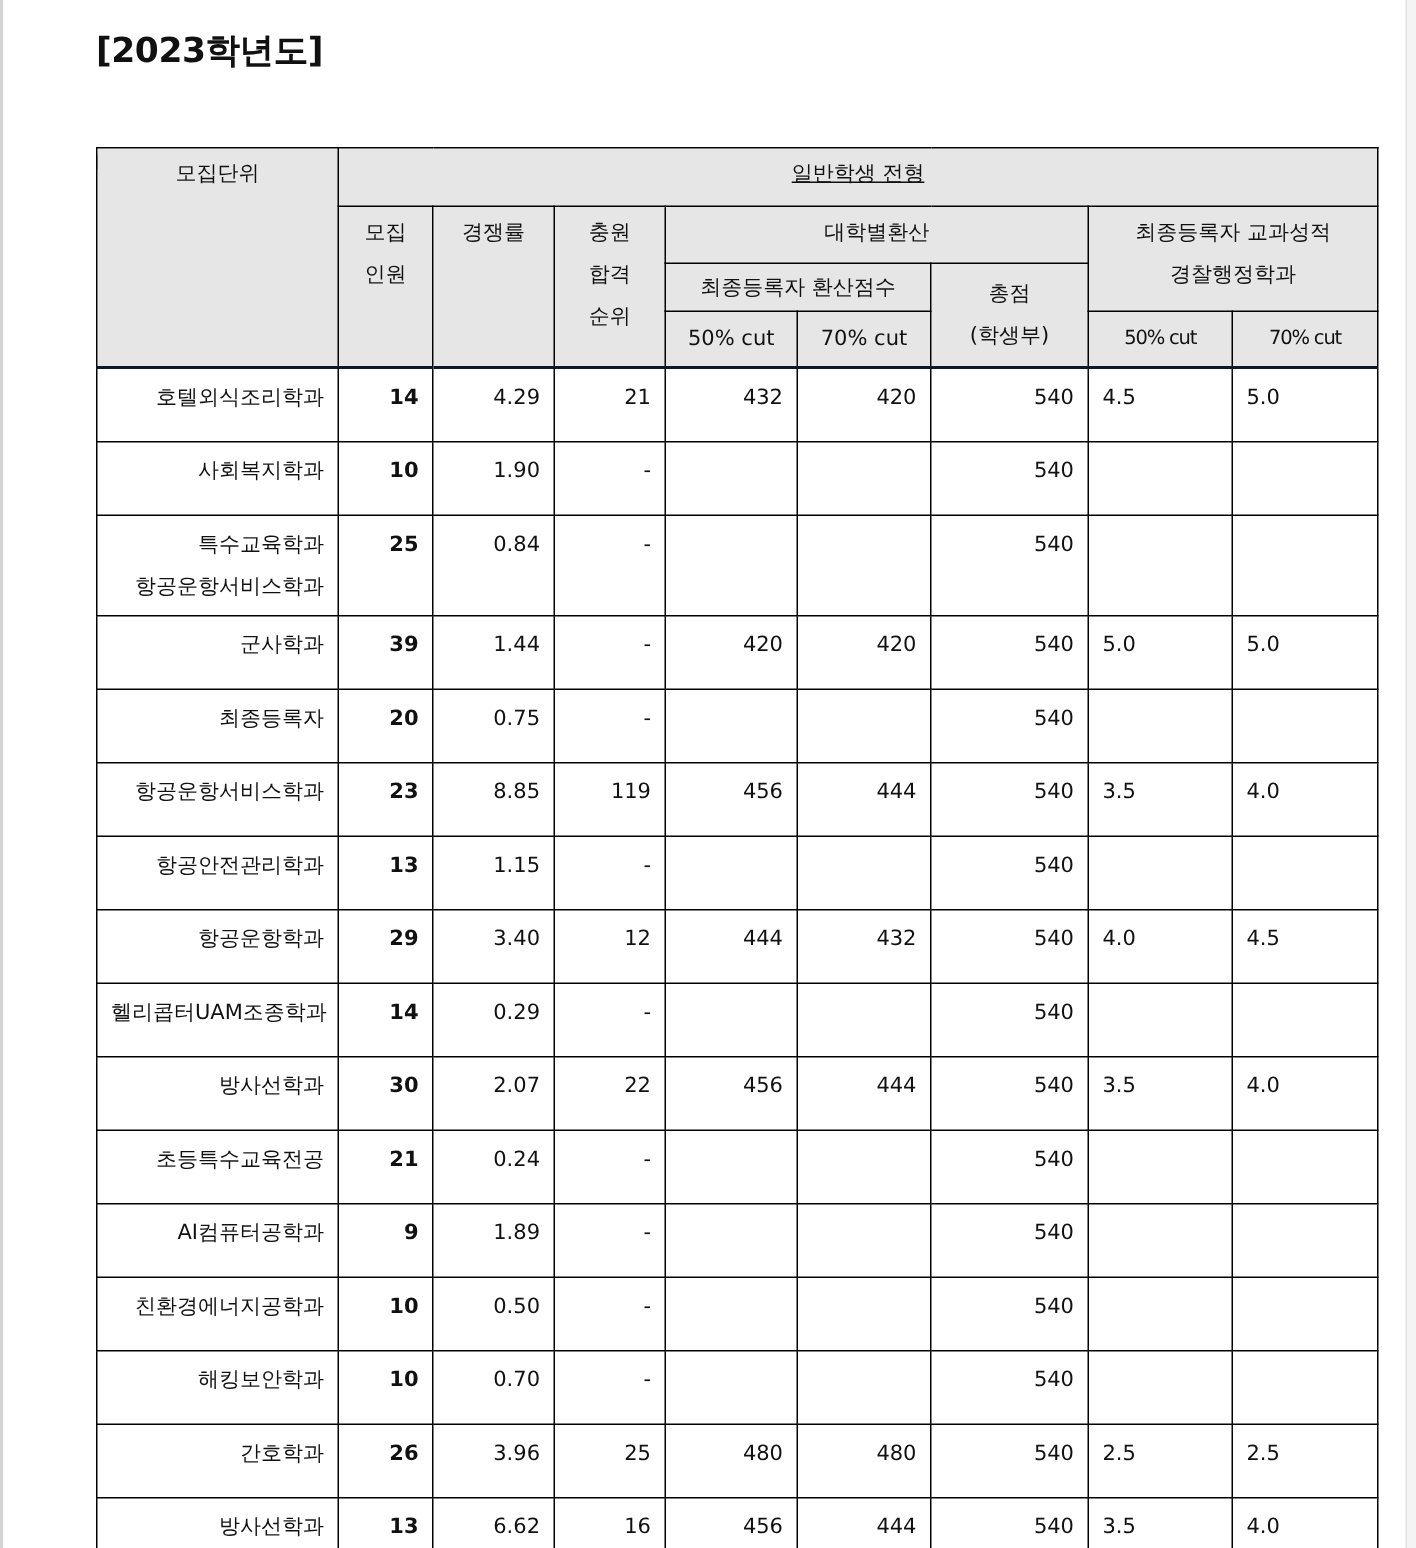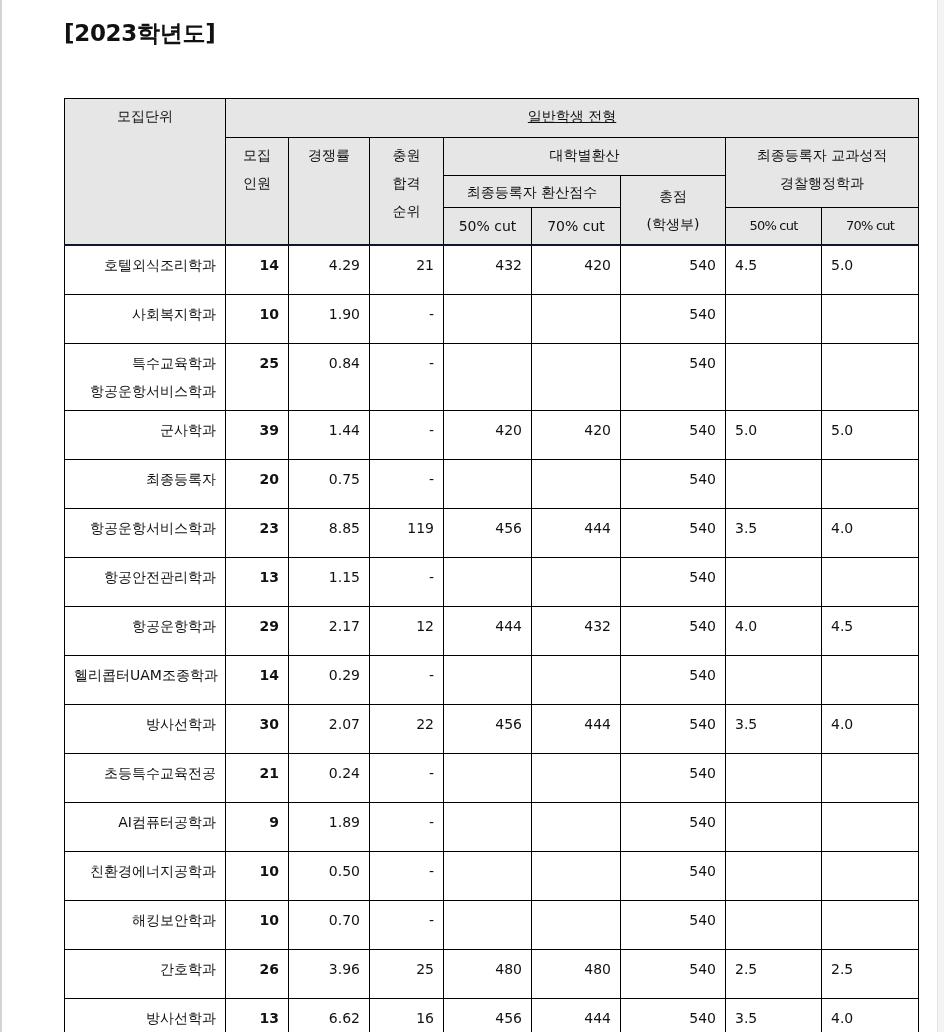--- a/index.html
+++ b/index.html
@@ -209,21 +209,21 @@
         <td class="num"></td>
         <td class="num">540</td>
         <td class="center"></td>
         <td class="center"></td>
       </tr>
       <tr>
         <td class="name">
           <span class="name-line">항공운항학과</span>
         </td>
         <td class="num bold">29</td>
-        <td class="num">2.17</td>
+        <td class="num">3.40</td>
         <td class="num">12</td>
         <td class="num">444</td>
         <td class="num">432</td>
         <td class="num">540</td>
         <td class="center">4.0</td>
         <td class="center">4.5</td>
       </tr>
       <tr>
         <td class="name">
           <span class="name-line">헬리콥터UAM조종학과</span>

